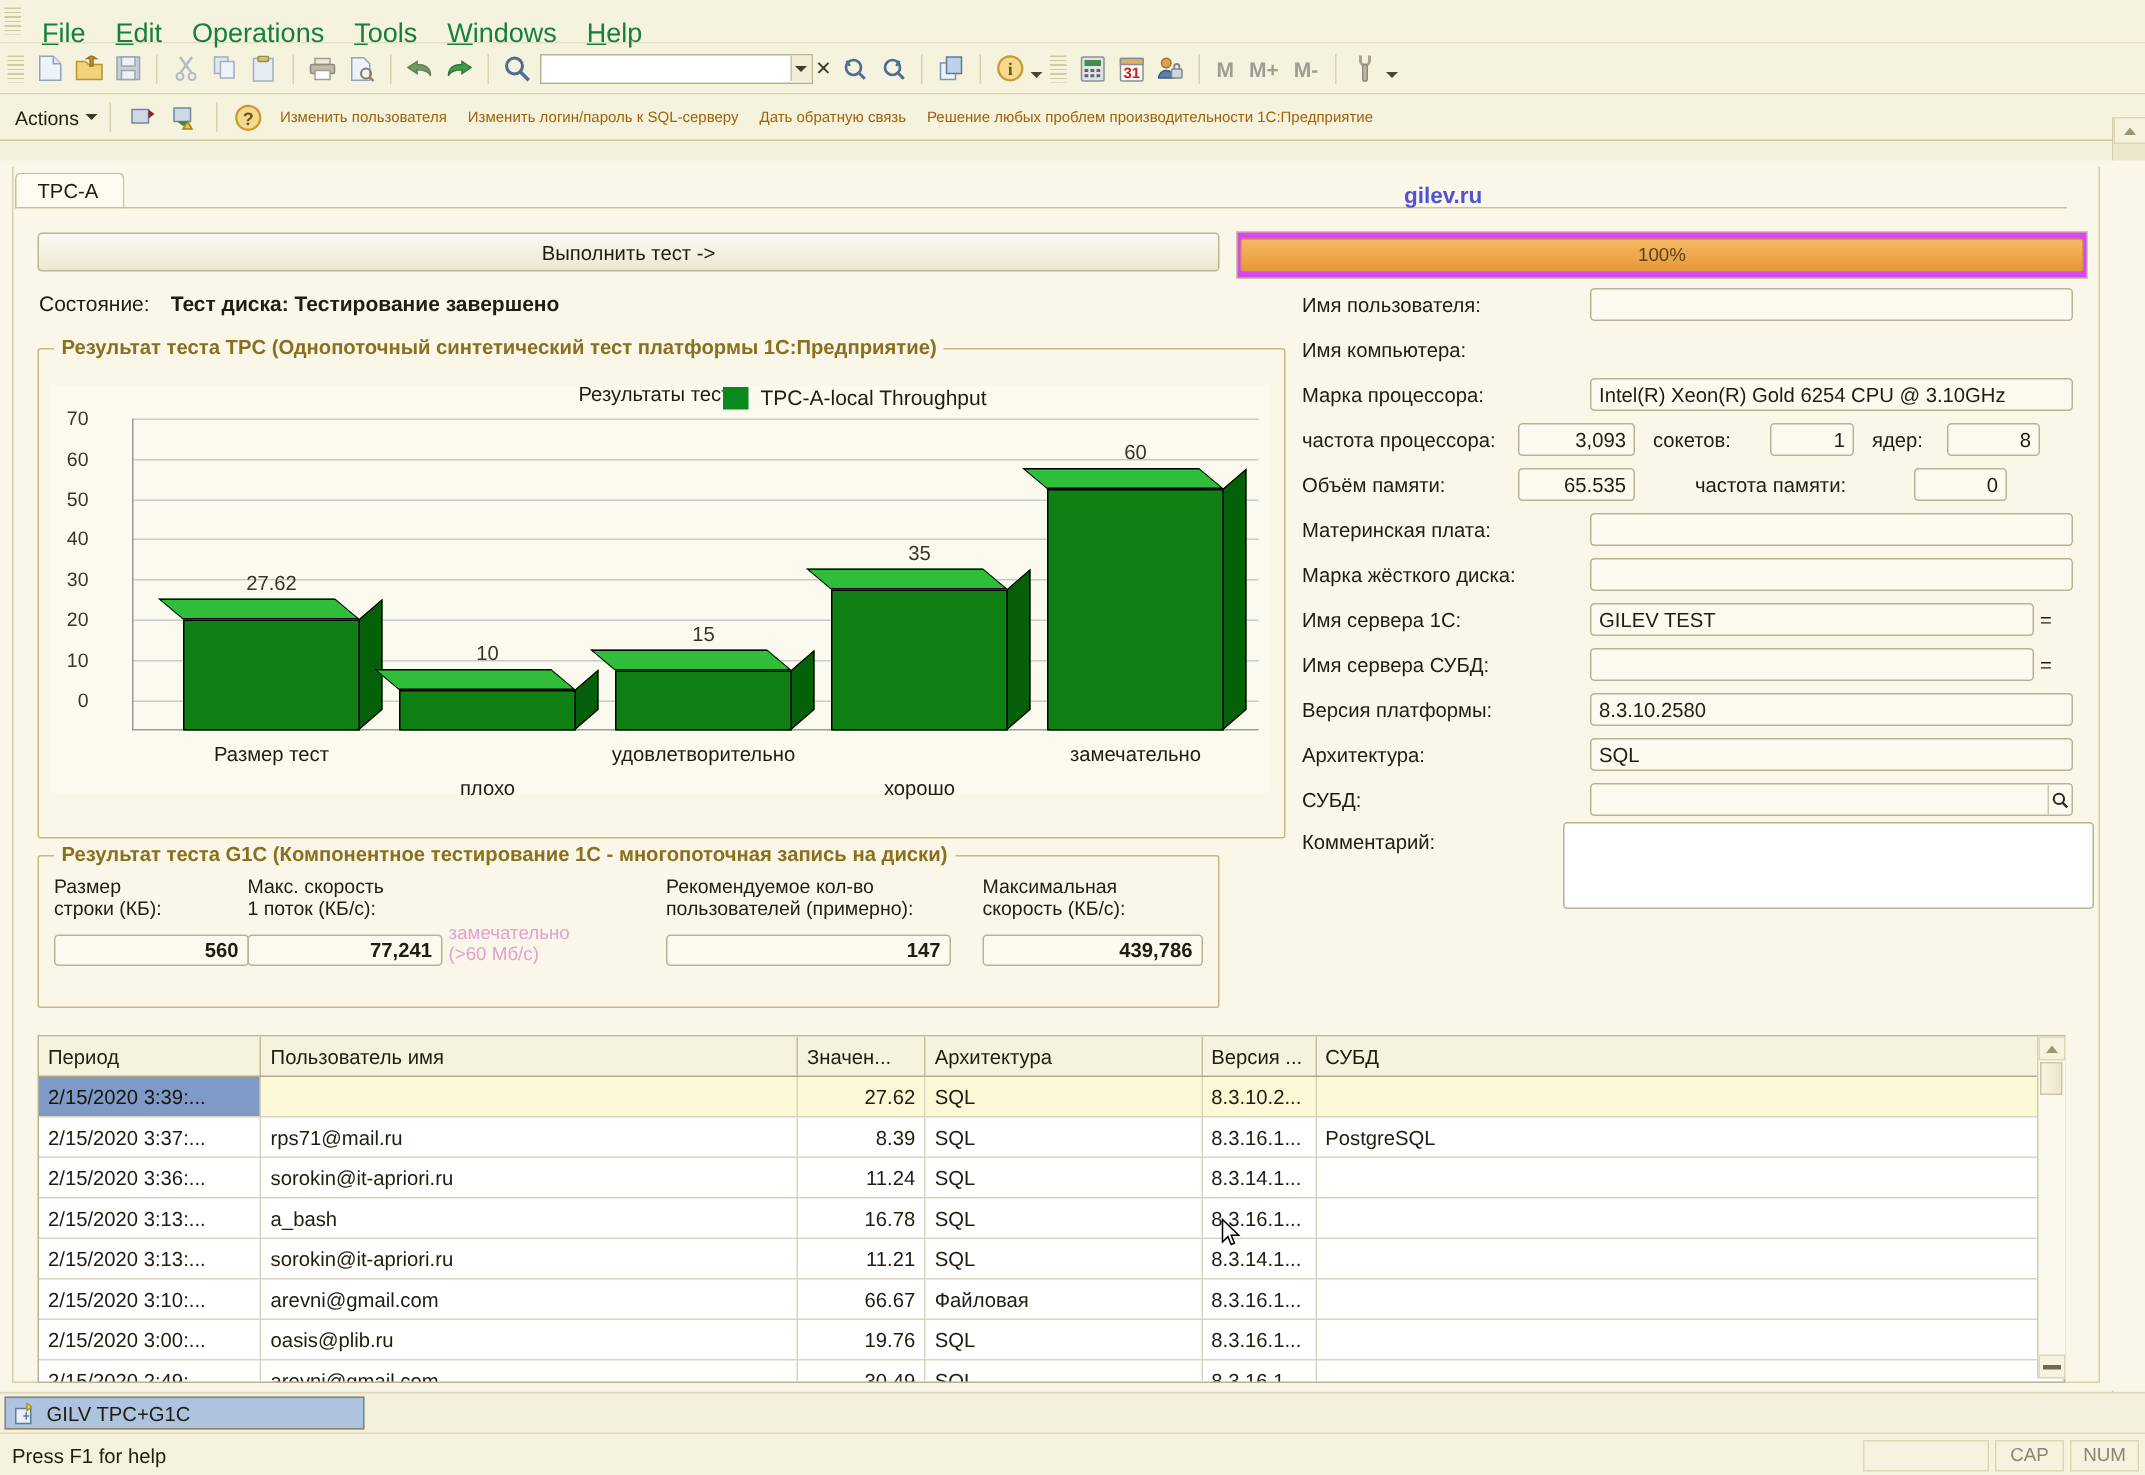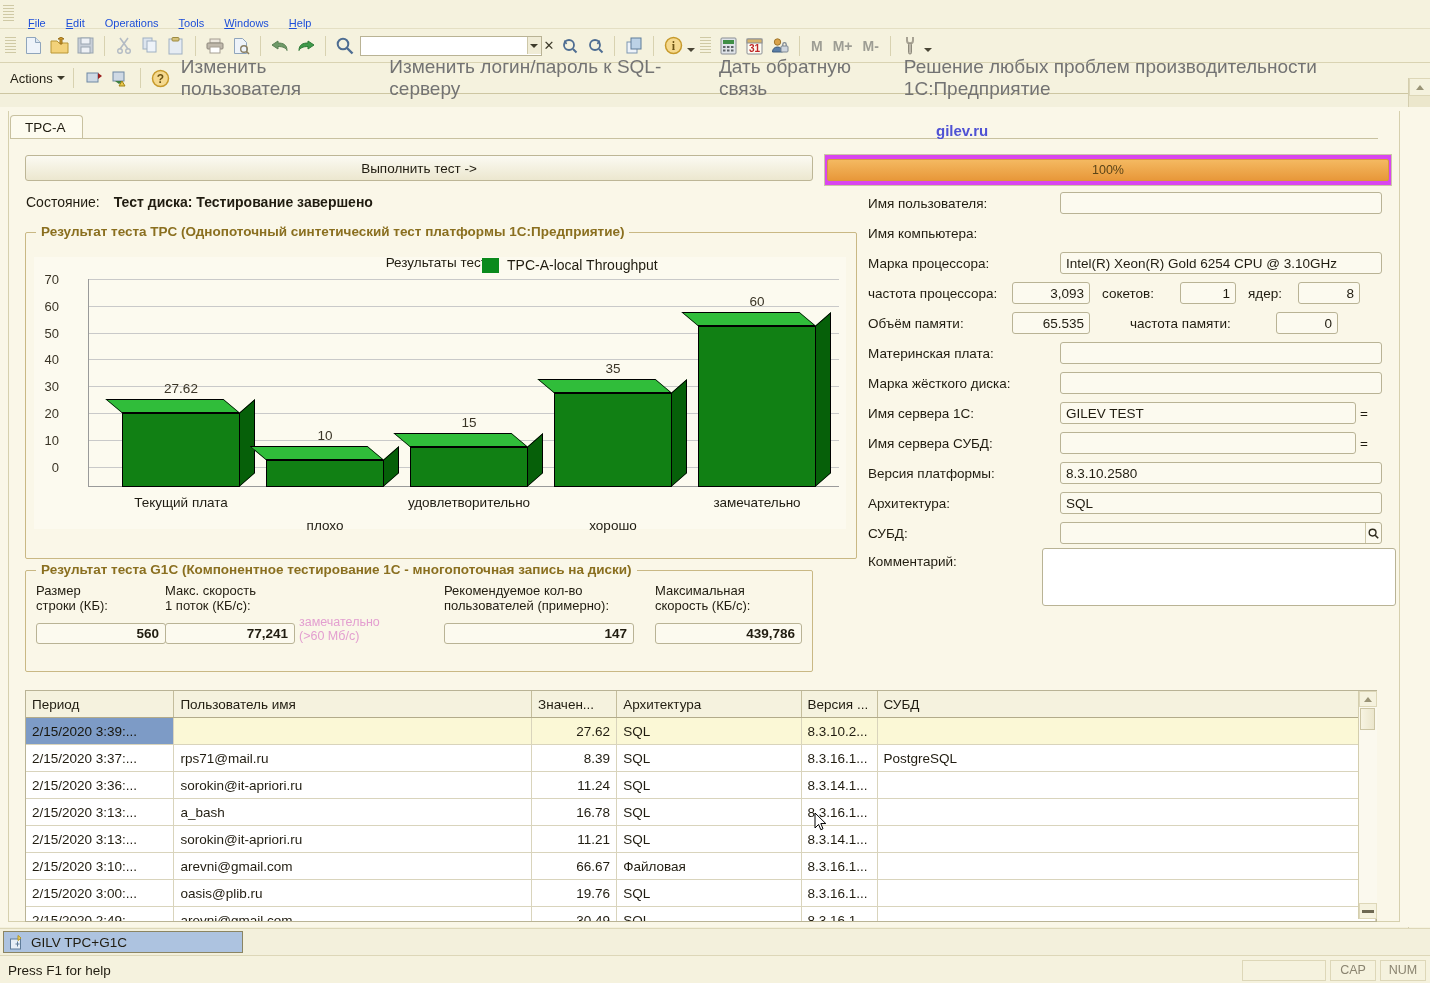--- a/index.html
+++ b/index.html
@@ -12,21 +12,21 @@
   }
   .app{position:relative;width:1430px;height:983px;}
 
   
   .menubar{
     height:28px;background:#f5f2de;display:flex;align-items:center;
     border-bottom:1px solid #e4dfc3;
   }
   .grip{width:11px;height:18px;margin:0 4px 0 3px;
     background:repeating-linear-gradient(to bottom,#cfc9a5 0 1px,transparent 1px 3px);}
-  .menu-item{padding:3px 10px;font-size:11px;color:#1d4ed8;cursor:default;margin-top:17px;}
+  .menu-item{padding:3px 10px;font-size:18px;color:#15803d;cursor:default;margin-top:17px;}
   .menu-item u{text-decoration:underline;}
 
   
   .toolbar{
     height:33px;background:#f5f2de;display:flex;align-items:center;
     border-bottom:1px solid #d9d3b2;padding-left:2px;
   }
   .tb-sep{width:1px;height:20px;background:#d8d2b0;margin:0 6px;}
   .tb-ico{width:24px;height:24px;margin:0 1px;display:flex;align-items:center;
     justify-content:center;border-radius:2px;position:relative;cursor:default;}
@@ -42,21 +42,21 @@
   .combo-btn{width:15px;height:17px;background:#f0ecd6;border-left:1px solid #cdc7a8;
     display:flex;align-items:center;justify-content:center;}
   .x-btn{width:14px;text-align:center;font-size:13px;color:#3d3a2b;}
 
   
   .actionbar{
     height:30px;background:#f5f2de;display:flex;align-items:center;
     border-bottom:1px solid #cdc6a2;padding-left:6px;gap:2px;
   }
   .act-label{font-size:13px;padding:2px 4px;}
-  .act-link{font-size:19px;color:#737373;padding:2px 6px;cursor:default;}
+  .act-link{font-size:10px;color:#a16207;padding:2px 6px;cursor:default;}
 
   
   .client{
     position:absolute;left:0;top:107px;width:1430px;height:820px;
     background:#faf7e8;
   }
   .mdi{
     position:absolute;left:8px;top:4px;width:1390px;height:810px;
     background:#faf7e8;border:1px solid #d6d0ae;border-top:none;
   }
@@ -496,21 +496,21 @@
         </div>
 
         <div class="bar" style="left:634px;width:118px;height:160.8px;">
           <div class="face"></div>
             <div class="top" style="top:-14px;"></div>
           <div class="side" style="height:160.8px;"></div>
           <div class="bar-val" style="top:-32px;">60</div>
         </div>
       </div>
 
-      <div class="cat-lbl" style="left:147px;top:238px;">Текущий плата</div>
+      <div class="cat-lbl" style="left:147px;top:238px;">Размер тест</div>
       <div class="cat-lbl" style="left:435px;top:238px;">удовлетворительно</div>
       <div class="cat-lbl" style="left:723px;top:238px;">замечательно</div>
       <div class="grp-lbl" style="left:291px;top:261px;">плохо</div>
       <div class="grp-lbl" style="left:579px;top:261px;">хорошо</div>
     </div>
   </div>
 
   <div class="group" id="gG1C">
     <div class="g-title">Результат теста G1C (Компонентное тестирование 1С - многопоточная запись на диски)</div>
 

